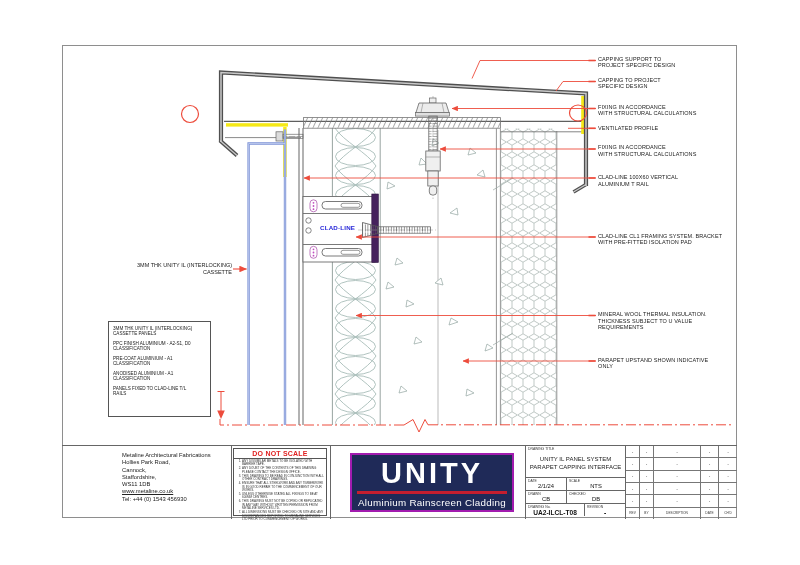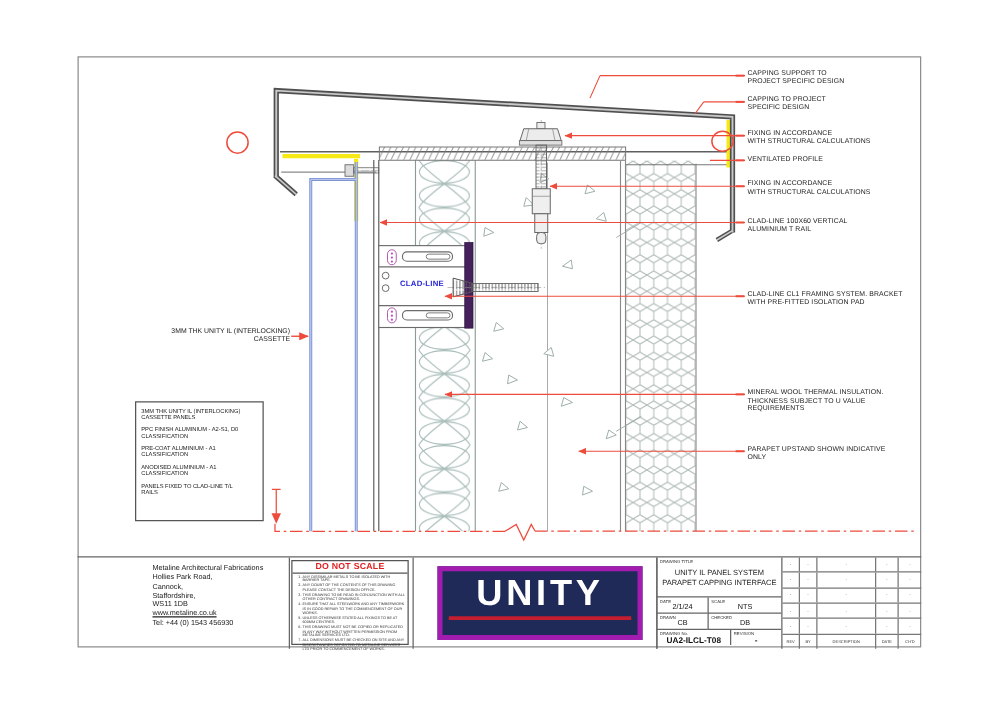--- a/index.html
+++ b/index.html
@@ -18,21 +18,21 @@
   
   #bottom-strip{left:62px;top:445px;width:675px;height:73px;border-top:1px solid #666;box-sizing:border-box;}
   .vdiv{top:0;width:1px;height:73px;background:#666;}
   #company{left:60px;top:6px;font-size:5.8px;line-height:7.3px;color:#222;}
   #company .addr{white-space:pre-line;}
   #company a{color:#222;text-decoration:underline;}
   #dns-box{left:171px;top:2px;width:94px;height:68px;border:1px solid #555;box-sizing:border-box;background:#fff;}
   #dns-title{font-size:7px;font-weight:bold;color:#e02020;text-align:center;border-bottom:1px solid #555;line-height:9px;letter-spacing:.2px;}
   #dns-notes{margin:1px 0 0 0;padding:0 1px 0 8px;}
   #dns-notes li{font-size:3px;line-height:3.4px;color:#333;margin-bottom:.6px;letter-spacing:0;}
-  #unity-logo{left:288px;top:7px;width:164px;height:59px;background:#1f2a58;border:4px solid #a21caf;box-sizing:border-box;text-align:center;}
+  #unity-logo{left:288px;top:7px;width:164px;height:59px;background:#1f2a58;border:2px solid #a21caf;box-sizing:border-box;text-align:center;}
   #logo-name{color:#fff;font-size:29px;font-weight:bold;letter-spacing:3px;line-height:36px;}
   #logo-divider{height:2.5px;background:#c41e2f;margin:0 5px;}
   #logo-tagline{color:#fff;font-size:9.8px;line-height:17px;letter-spacing:.3px;}
   
   .tb{box-sizing:border-box;border-left:1px solid #666;border-bottom:1px solid #666;overflow:hidden;}
   .tb-label{font-size:3.4px;color:#333;margin:1px 0 0 2px;}
   .tb-val{text-align:center;font-size:5.8px;color:#111;}
   #tb-title-cell{left:463px;top:0;width:100px;height:32px;}
   #tb-title{white-space:pre-line;font-size:6px;line-height:7.5px;text-align:center;margin-top:5px;color:#222;}
   #tb-date{left:463px;top:32px;width:41px;height:13px;}
@@ -283,20 +283,21 @@
         <li>ENSURE THAT ALL STEELWORK AND ANY TIMBERWORK IS IN GOOD REPAIR TO THE COMMENCEMENT OF OUR WORKS.</li>
         <li>UNLESS OTHERWISE STATED ALL FIXINGS TO BE AT 600MM CENTRES.</li>
         <li>THIS DRAWING MUST NOT BE COPIED OR REPLICATED IN ANY WAY WITHOUT WRITTEN PERMISSION FROM METALINE SERVICES LTD.</li>
         <li>ALL DIMENSIONS MUST BE CHECKED ON SITE AND ANY DISCREPANCIES REPORTED TO METALINE SERVICES LTD PRIOR TO COMMENCEMENT OF WORKS.</li>
       </ol>
     </div>
 
     <div class="abs" id="unity-logo">
       <div id="logo-name">UNITY</div>
       <div id="logo-divider"></div>
+      <div id="logo-tagline">Aluminium Rainscreen Cladding</div>
     </div>
 
     <div class="abs tb" id="tb-title-cell">
       <div class="tb-label">DRAWING TITLE</div>
       <div id="tb-title">UNITY IL PANEL SYSTEM
 PARAPET CAPPING INTERFACE</div>
     </div>
     <div class="abs tb" id="tb-date">
       <div class="tb-label">DATE</div>
       <div class="tb-val">2/1/24</div>

